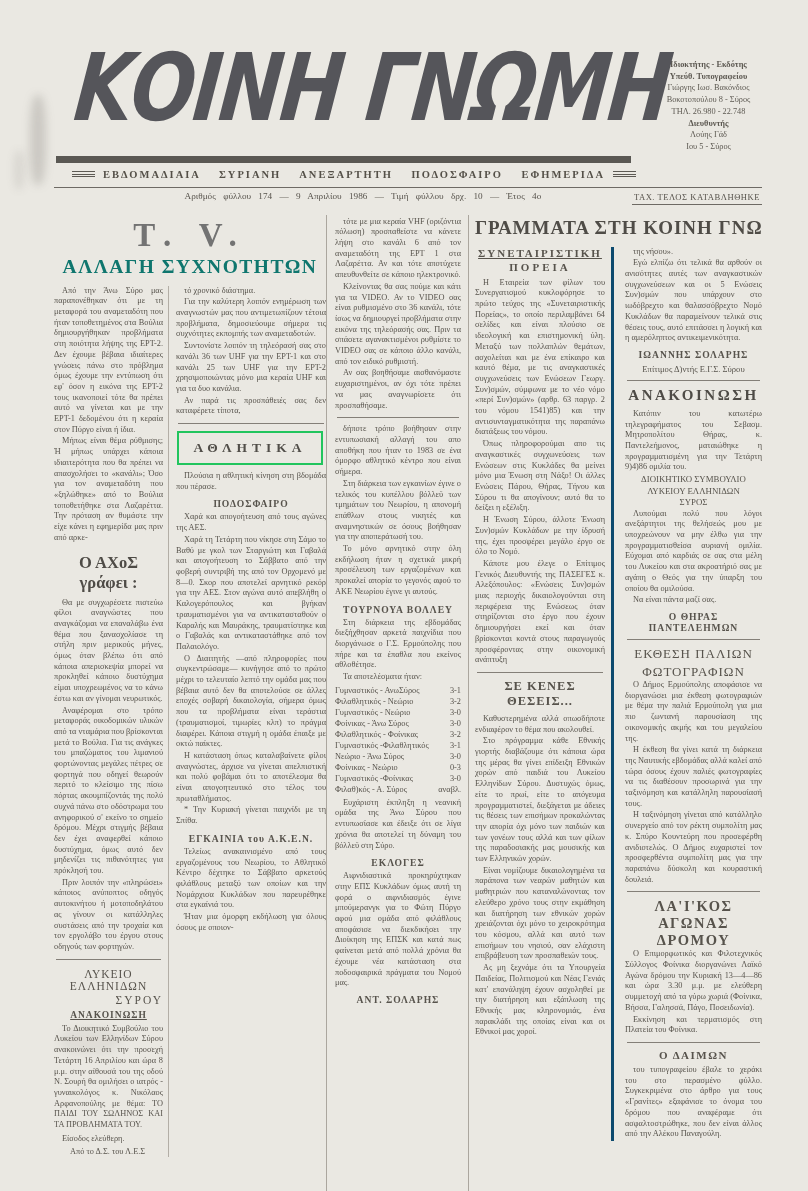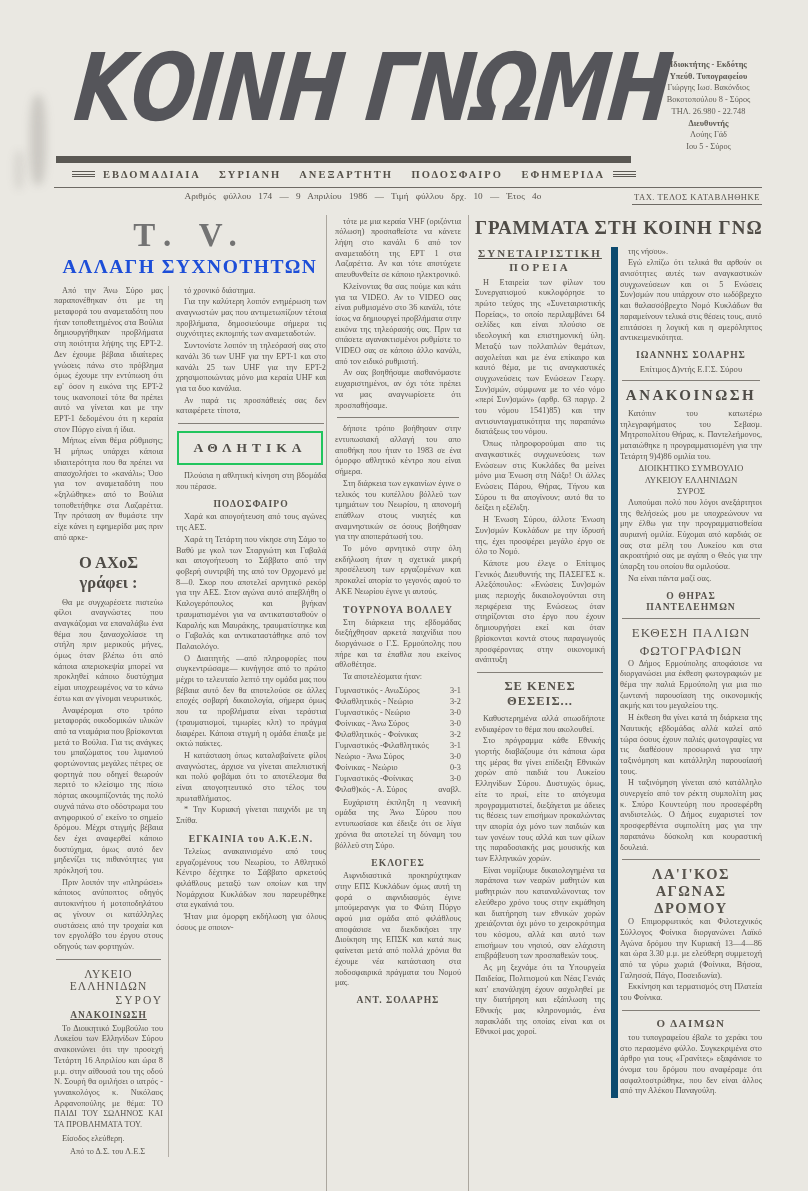--- a/index.html
+++ b/index.html
@@ -36,28 +36,28 @@
   
   .cols { display:flex; margin-top:8px; height:990px; overflow:hidden; }
   .col { overflow:hidden; }
   .group-left { width:272px; }
   .group-right { width:294px; border-left:1px solid #aba69e; padding-left:6px; }
   .col3 { width:142px; border-left:1px solid #aba69e; padding:2px 7px 0 8px; }
   .two-col { display:flex; }
   .group-left .colA { width:114px; padding-right:5px; }
   .group-left .colB { flex:1; border-left:1px solid #b3aea6; padding-left:7px; }
   .group-right .colA { width:136px; padding-right:6px; }
-  .group-right .colB { flex:1; border-left:7px solid #0c4a6e; padding-left:2px; }
+  .group-right .colB { flex:1; border-left:3px solid #0c4a6e; padding-left:11px; }
 
   .para { font-size:8.3px; line-height:10.7px; text-align:justify; text-indent:8px; margin-bottom:1px; }
   .pub-line { text-indent:0; }
   .sep { border-top:1px solid #847f78; margin:6px 2px; }
 
   .tv-kicker { text-align:center; font-size:33px; font-weight:bold; letter-spacing:10px; color:#737373; margin-top:2px; }
-  .tv-headline { text-align:center; font-size:19.5px; font-weight:bold; letter-spacing:1.5px; color:#1d4ed8; margin:2px 0 8px; white-space:nowrap; }
+  .tv-headline { text-align:center; font-size:19.5px; font-weight:bold; letter-spacing:1.5px; color:#0f766e; margin:2px 0 8px; white-space:nowrap; }
 
   .axos-head { text-align:center; font-size:16.5px; font-weight:bold; margin:9px 0 5px; color:#4e4b46; }
   .lyk-h1 { text-align:center; font-size:11.5px; font-weight:normal; letter-spacing:1px; margin-top:8px; }
   .lyk-h2 { text-align:right; font-size:11.5px; letter-spacing:2px; margin:2px 0 4px; }
   .lyk-sub { text-align:center; font-size:9.5px; font-weight:bold; letter-spacing:1px; text-decoration:underline; margin-bottom:4px; }
   .plain-line { font-size:8.3px; line-height:11px; margin-top:2px; }
   .indent1 { padding-left:8px; }
   .indent2 { padding-left:16px; }
 
   .athl-box { border:2px solid #22c55e; margin:7px 3px 6px 1px; padding:7px 2px; text-align:center;

